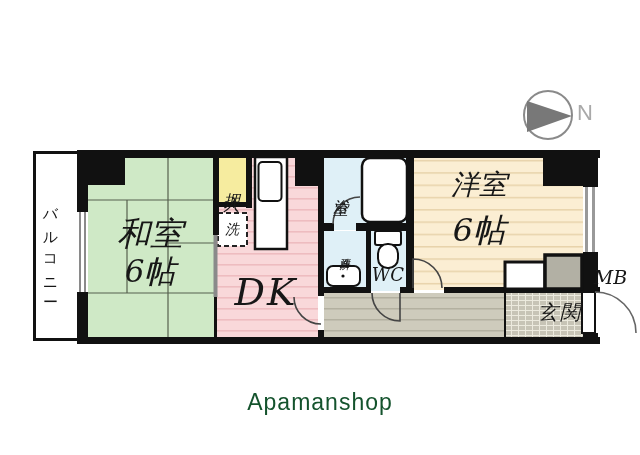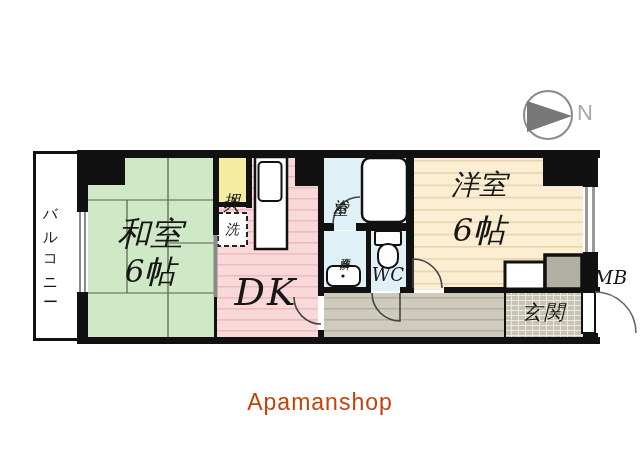--- a/index.html
+++ b/index.html
@@ -16,23 +16,23 @@
   .lbl-washitsu-size{left:85px;top:256px;width:130px;font-size:31px;}
   .lbl-oshiire{left:218px;top:161px;width:27px;height:44px;font-size:16px;letter-spacing:3px;}
   .lbl-laundry{left:217px;top:213px;width:30px;height:32px;font-size:14px;}
   .lbl-dk{left:214px;top:273px;width:104px;font-size:38px;letter-spacing:2px;font-style:italic;}
   .lbl-bath{left:329px;top:164px;width:22px;height:50px;font-size:15px;letter-spacing:2px;}
   .lbl-washroom{left:334px;top:233px;width:20px;height:36px;font-size:10px;letter-spacing:1px;}
   .lbl-wc{left:369px;top:266px;width:38px;font-size:18px;}
   .lbl-youshitsu-name{left:406px;top:171px;width:146px;font-size:28px;}
   .lbl-youshitsu-size{left:406px;top:214px;width:146px;font-size:32px;}
   .lbl-mb{left:545px;top:268px;width:37px;font-size:19px;margin-left:47px;}
-  .lbl-genkan{left:505px;top:302px;width:78px;font-size:20px;letter-spacing:2px;}
+  .lbl-genkan{left:505px;top:302px;width:78px;font-size:20px;letter-spacing:2px;padding-left:16px;}
   .lbl-n{left:577px;top:102px;font-size:22px;color:#a9a9a9;font-family:"Liberation Sans", sans-serif;}
-  .lbl-watermark{left:0;top:391px;width:640px;font-size:23px;color:#c2410c;letter-spacing:1px;
+  .lbl-watermark{left:0;top:391px;width:640px;font-size:23px;color:#14532d;letter-spacing:1px;
                  font-family:"Liberation Sans", sans-serif;}
 </style>
 </head>
 <body>
 
 <div id="stage">
 
   <svg id="plan-svg" width="640" height="455" viewBox="0 0 640 455">
     <defs>
       <pattern id="dkS" width="8" height="11" patternUnits="userSpaceOnUse">

